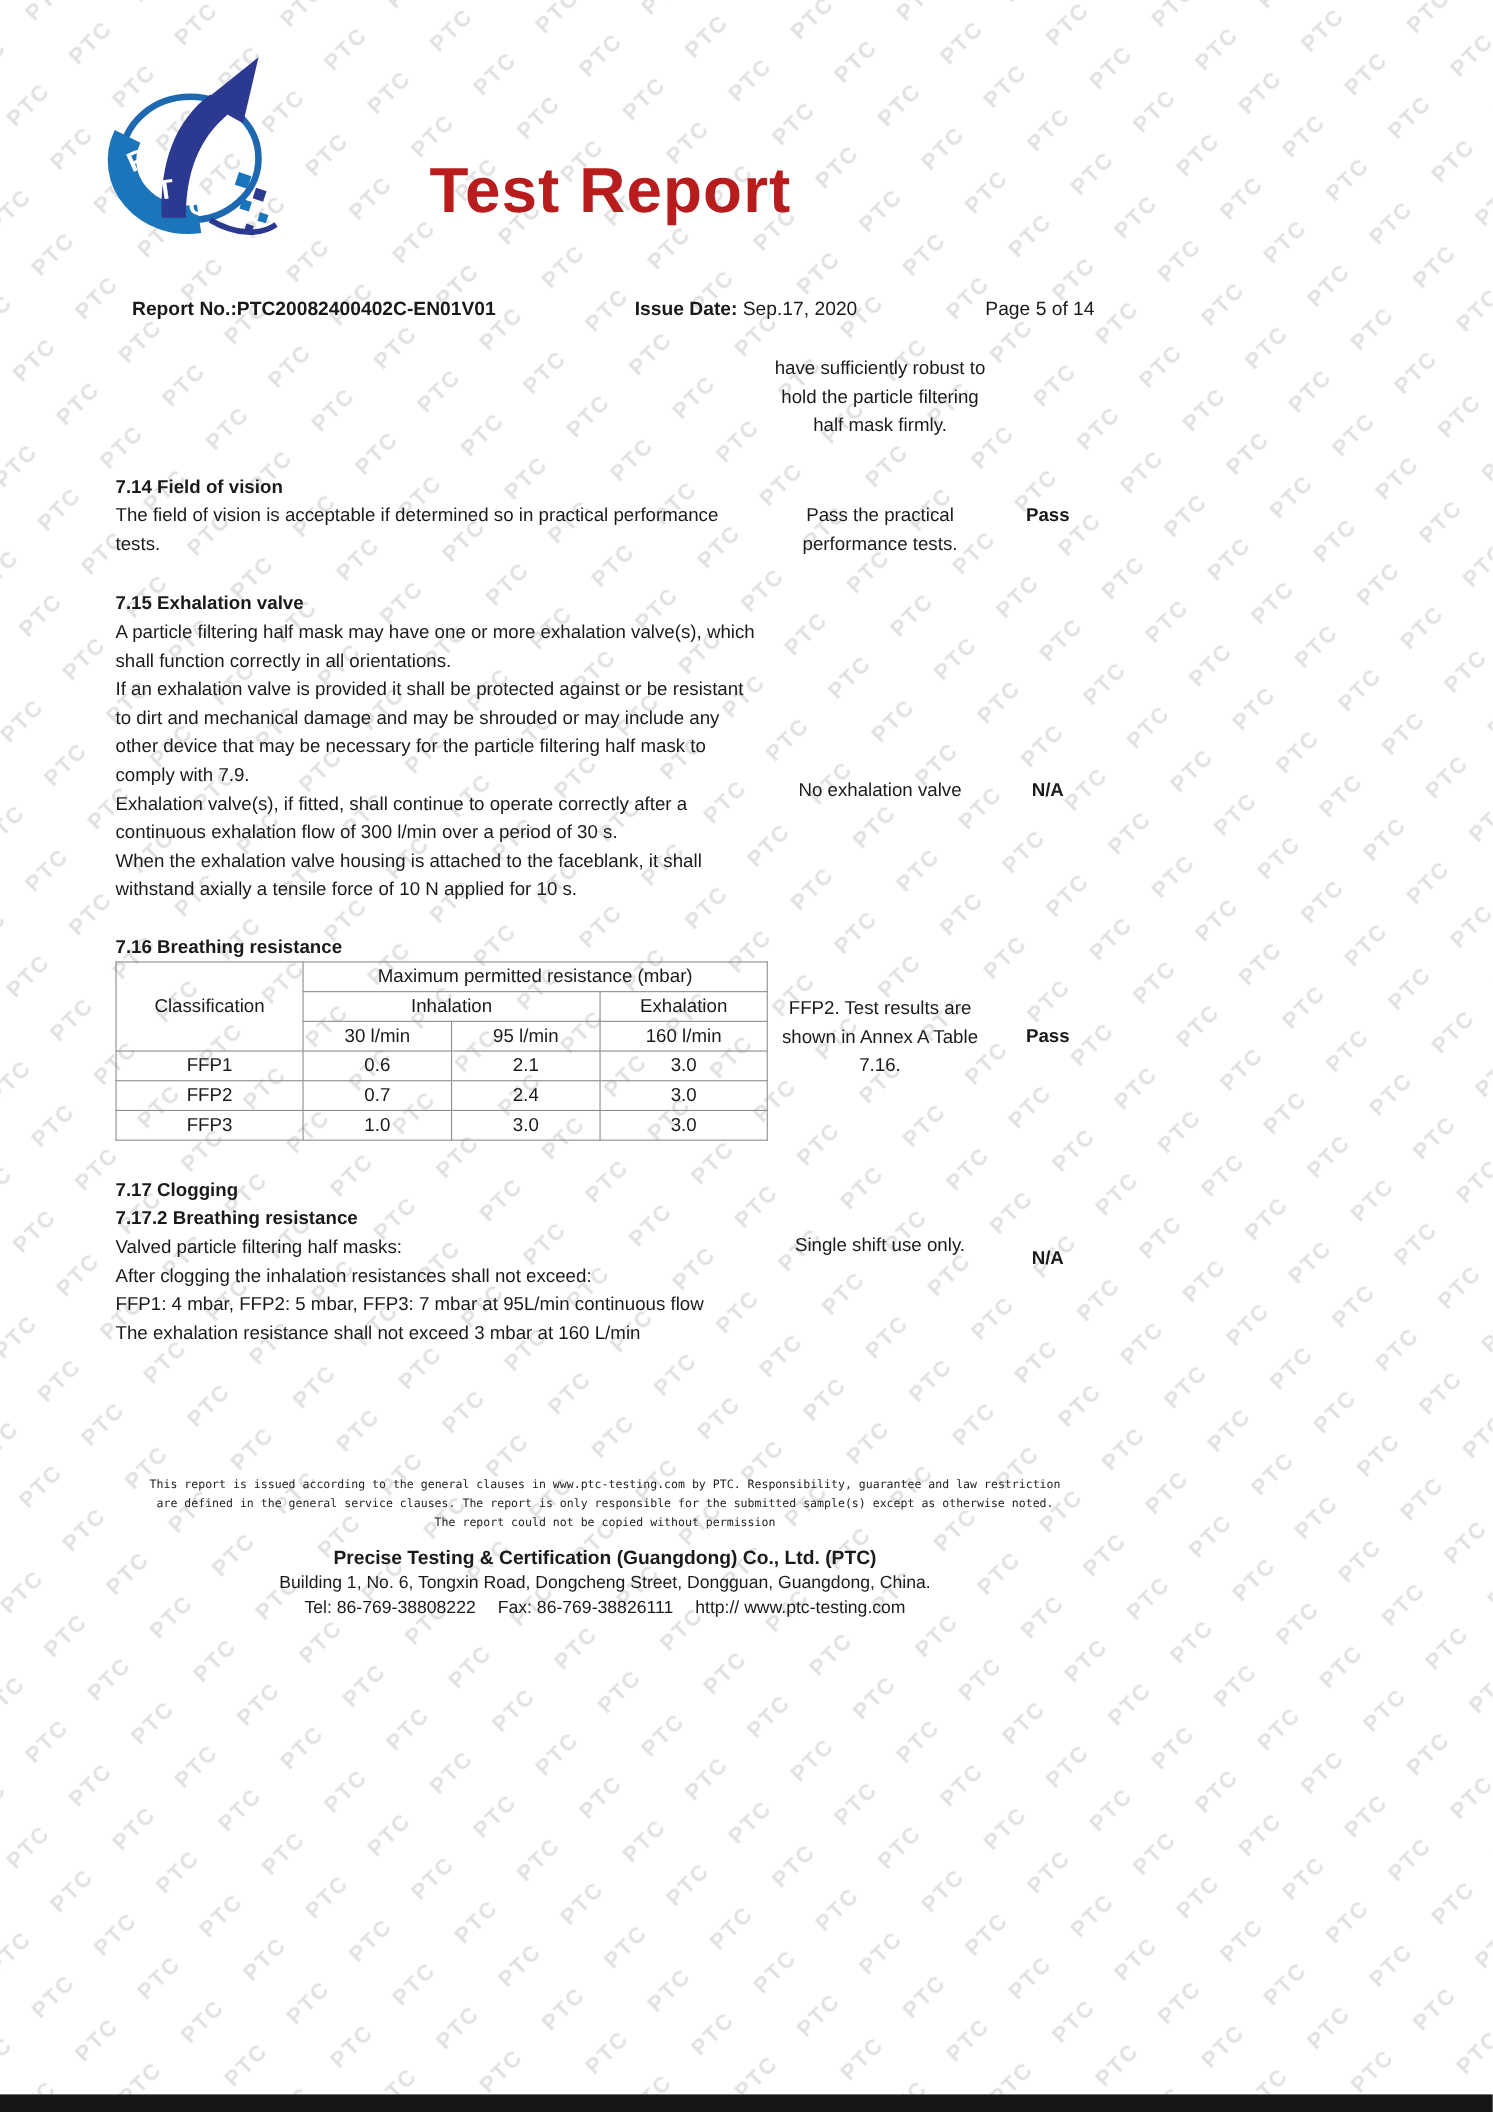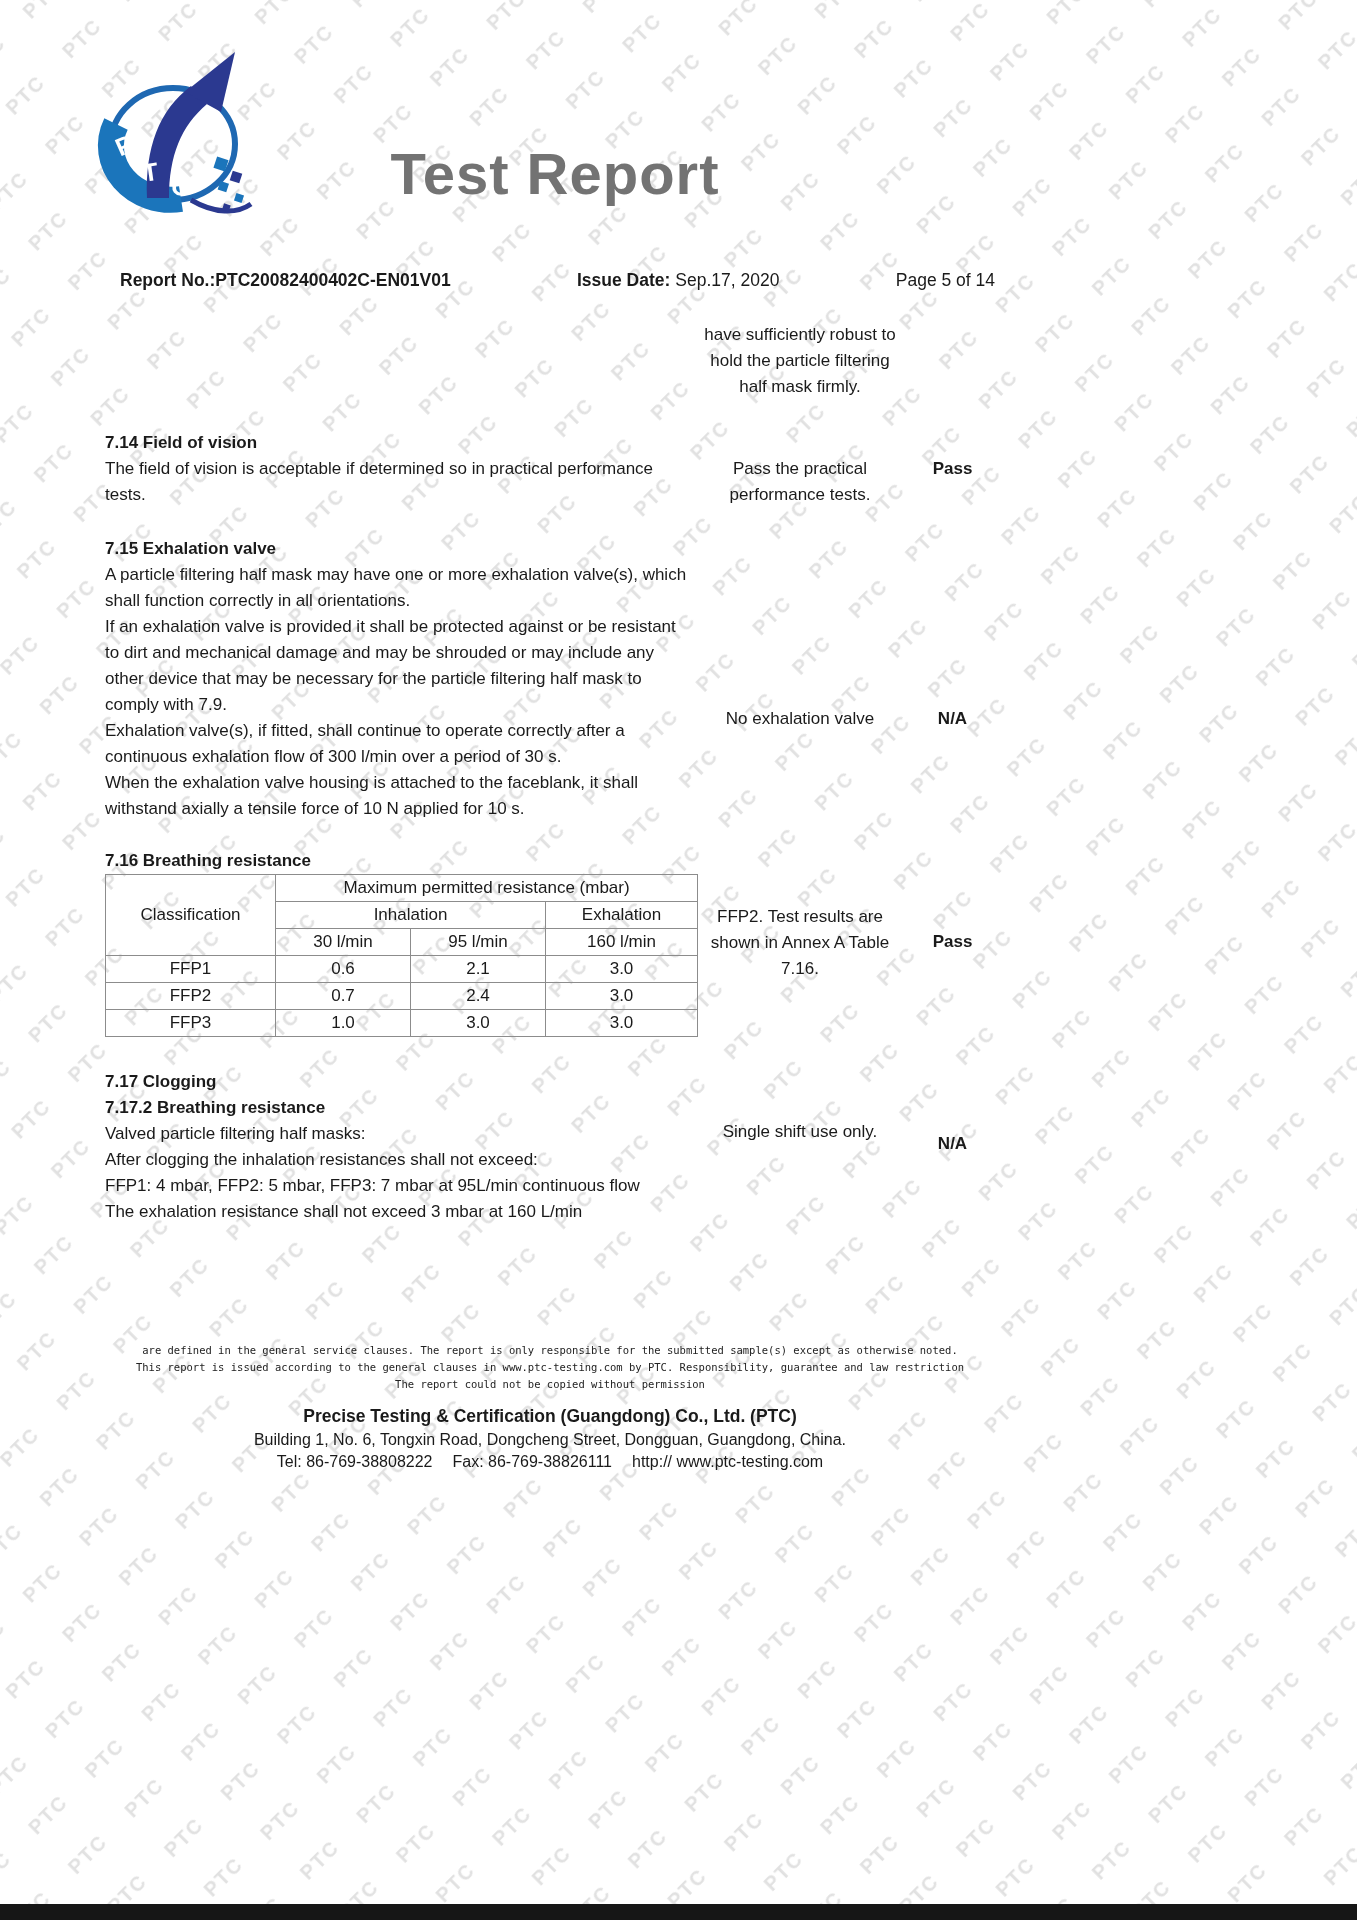--- a/index.html
+++ b/index.html
@@ -9,21 +9,21 @@
     font-family:"Liberation Sans", sans-serif; color:#1a1a1a;
   }
   .watermark { position:absolute; inset:0; z-index:0; }
   .page { position:absolute; inset:0; z-index:1; }
 
   .logo { position:absolute; left:95px; top:48px; }
   .logo .lg { font-family:"Liberation Sans",sans-serif; font-weight:bold; font-size:25px; fill:#ffffff; }
 
   .title {
     position:absolute; left:0; top:140px; width:1110px; text-align:center;
-    font-size:58px; font-weight:bold; letter-spacing:1px; color:#737373;
+    font-size:58px; font-weight:bold; letter-spacing:1px; color:#b91c1c;
   }
 
   .meta { position:absolute; left:105px; top:270px; width:890px; height:28px; font-size:17.5px; }
   .meta-report { position:absolute; left:15px; top:0; font-weight:bold; }
   .meta-issue  { position:absolute; left:472px; top:0; }
   .meta-issue .lbl { font-weight:bold; }
   .meta-page   { position:absolute; right:0; top:0; }
 
   .body { position:absolute; left:105px; top:322px; width:890px; font-size:17px; line-height:26px; }
   .row { display:grid; grid-template-columns:585px 220px 85px; }
@@ -192,22 +192,22 @@
         <p>The exhalation resistance shall not exceed 3 mbar at 160 L/min</p>
       </div>
       <div class="req">Single shift use only.</div>
       <div class="verdict">N/A</div>
     </div>
 
   </div>
 
   <div class="footer">
     <div class="disclaimer">
+      <div>This report is issued according to the general clauses in www.ptc-testing.com by PTC. Responsibility, guarantee and law restriction</div>
       <div>are defined in the general service clauses. The report is only responsible for the submitted sample(s) except as otherwise noted.</div>
-      <div>This report is issued according to the general clauses in www.ptc-testing.com by PTC. Responsibility, guarantee and law restriction</div>
       <div>The report could not be copied without permission</div>
     </div>
     <div class="company">Precise Testing &amp; Certification (Guangdong) Co., Ltd. (PTC)</div>
     <div class="address">Building 1, No. 6, Tongxin Road, Dongcheng Street, Dongguan, Guangdong, China.</div>
     <div class="contacts">
       <span>Tel: 86-769-38808222</span>
       <span>Fax: 86-769-38826111</span>
       <span>http:// www.ptc-testing.com</span>
     </div>
   </div>

